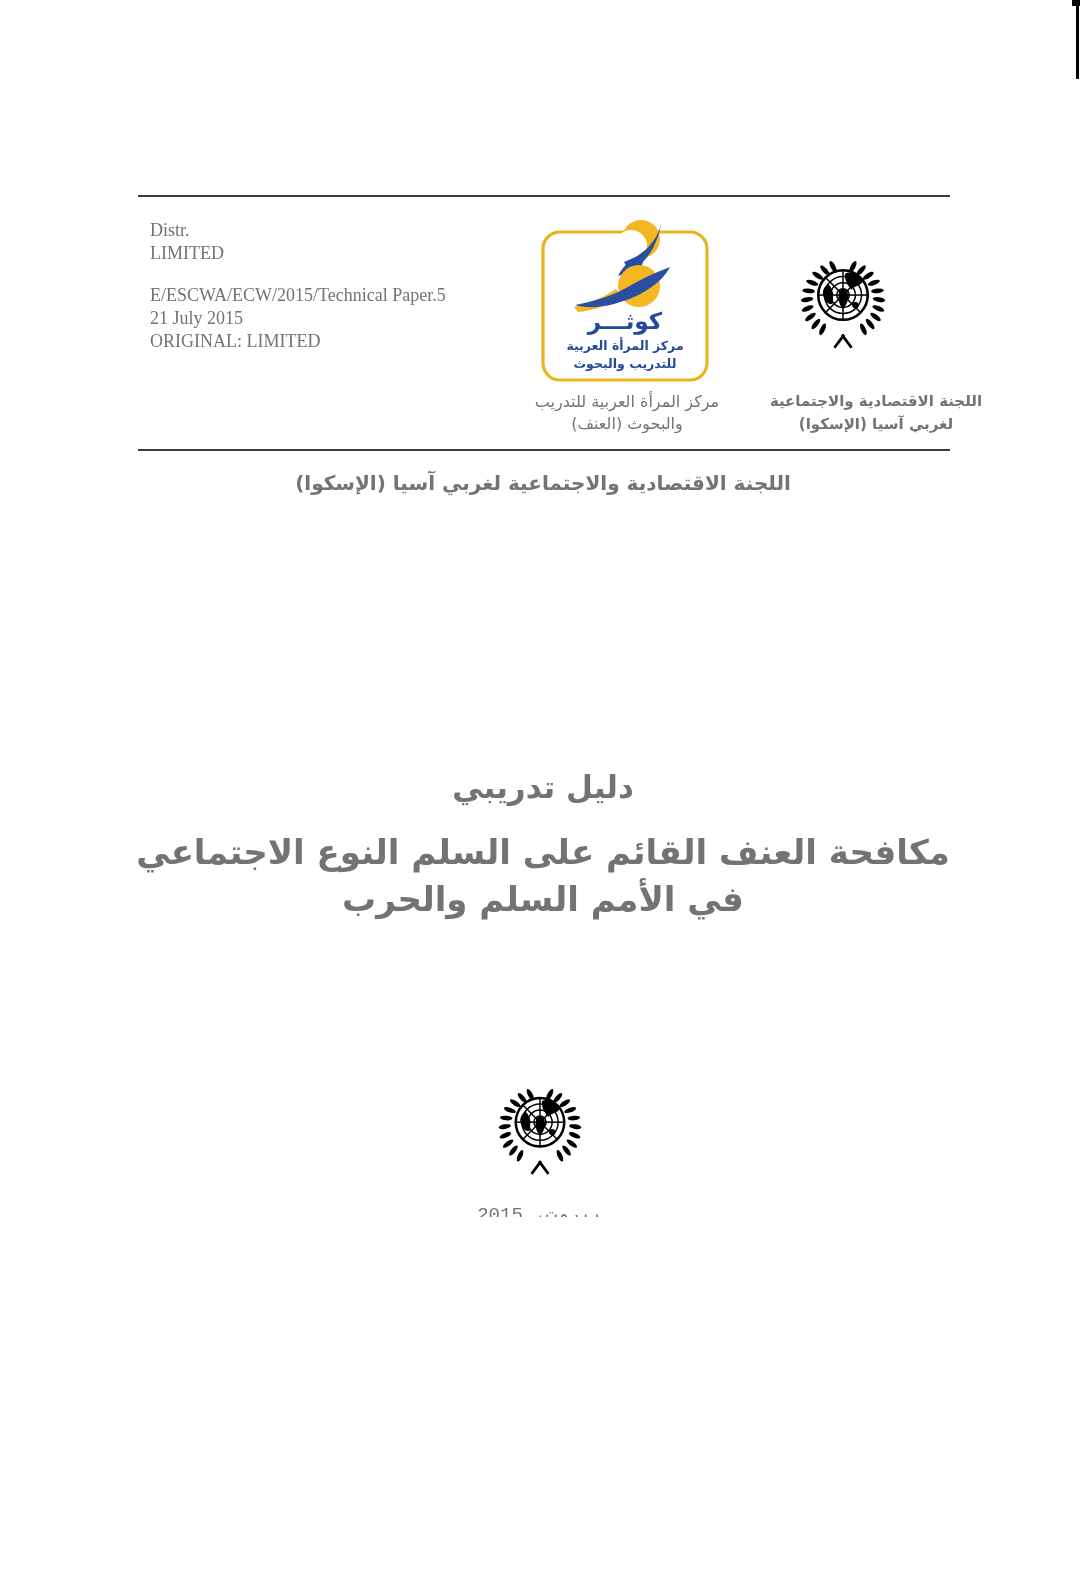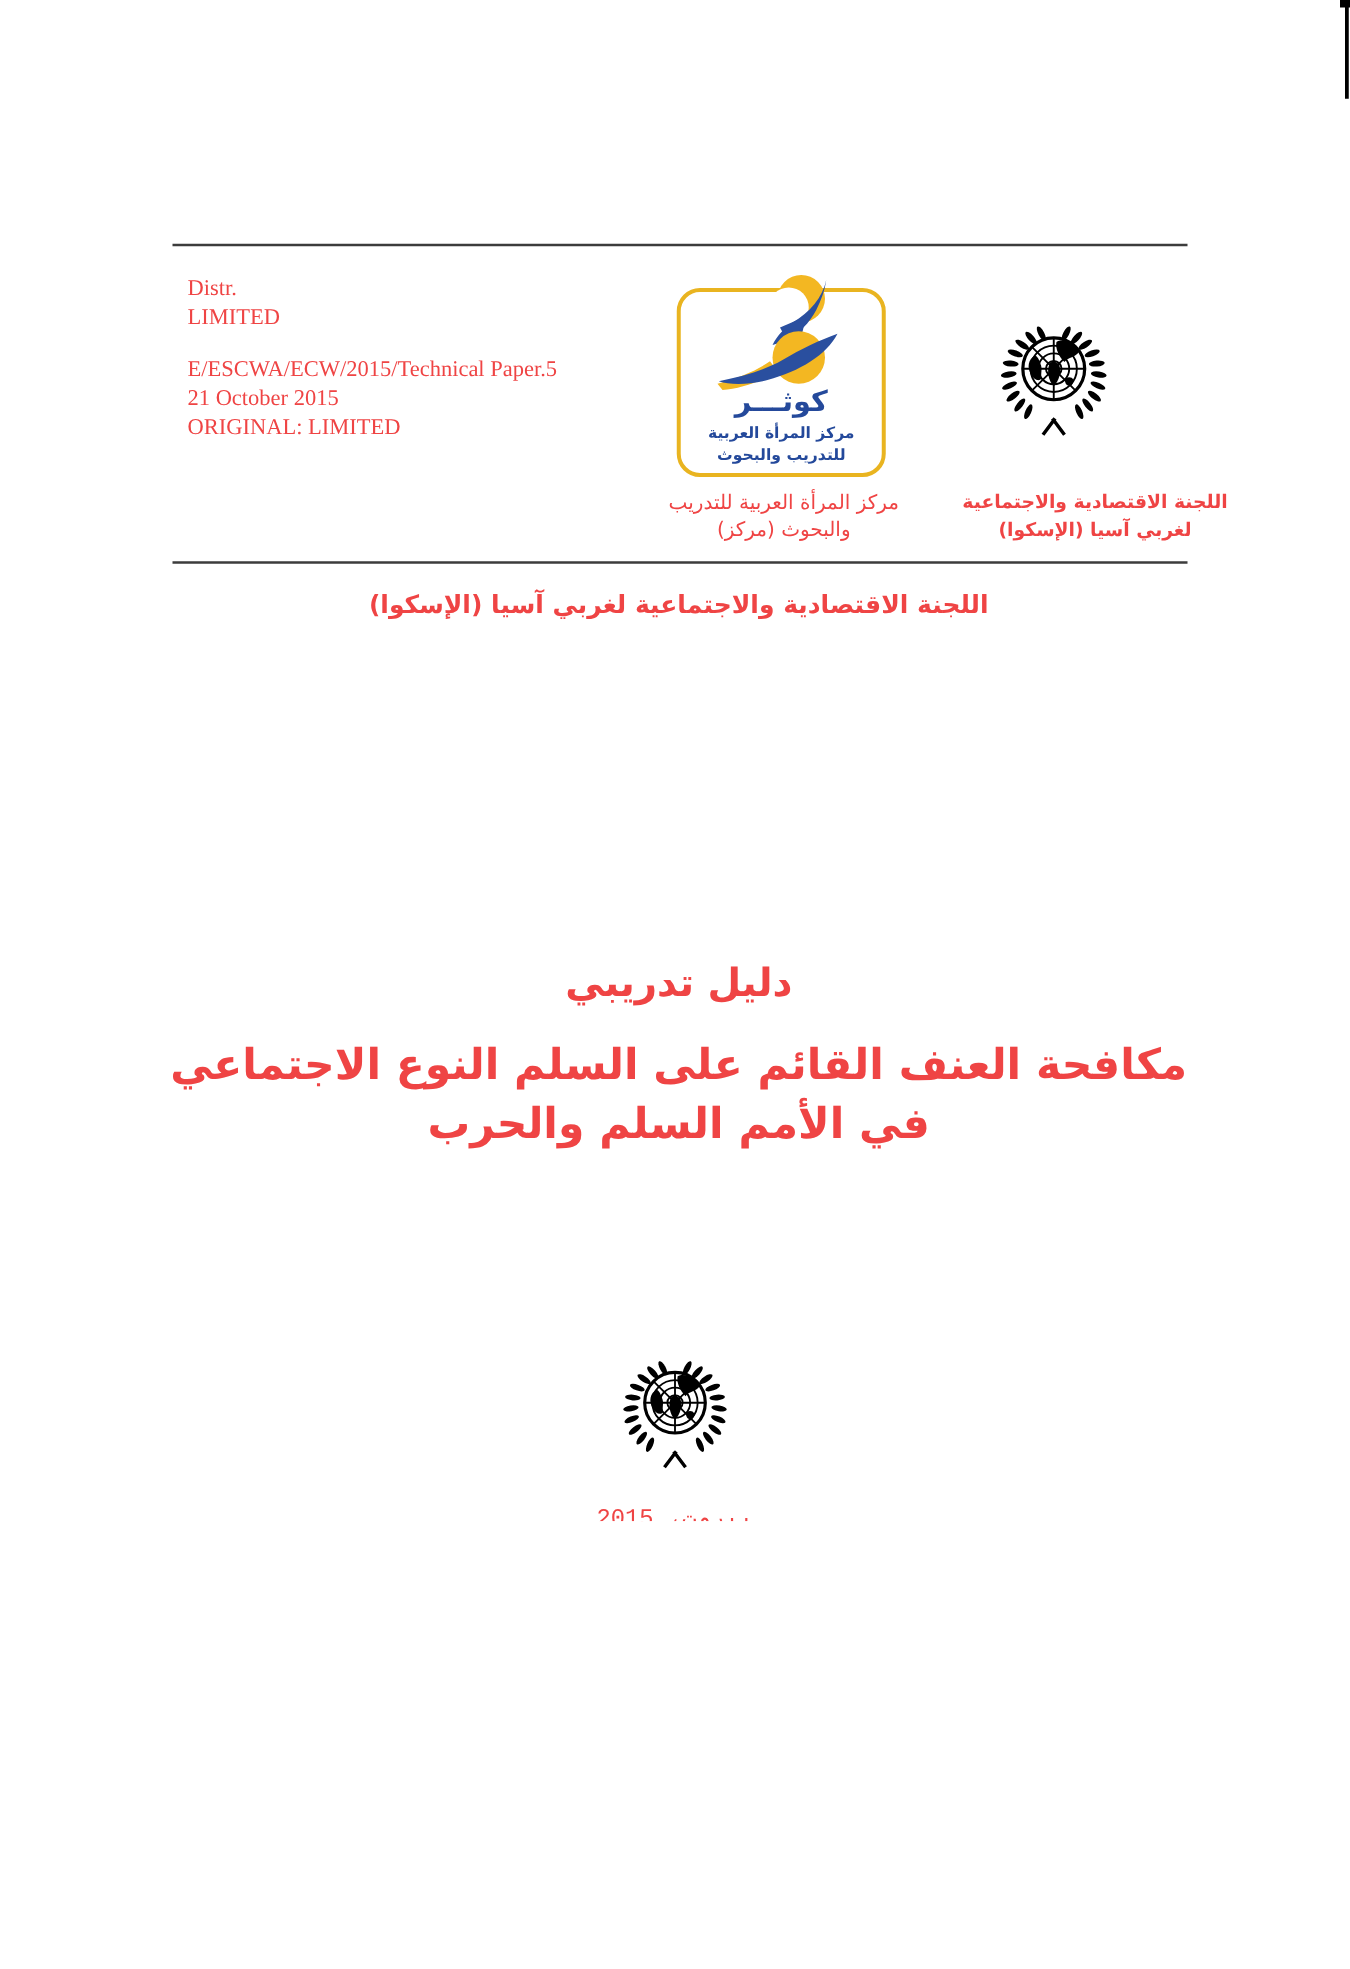--- a/index.html
+++ b/index.html
@@ -1,17 +1,17 @@
 <!DOCTYPE html>
 <html lang="ar"><head>
 <meta charset="utf-8">
 <style>
   html,body{margin:0;padding:0;background:#fff;}
   .page{position:relative;width:1080px;height:1217px;background:#fff;overflow:hidden;
-        font-family:"Liberation Serif", serif;color:#ef4444;}
+        font-family:"Liberation Serif", serif;color:#737373;}
   .ar{font-family:"DejaVu Sans", sans-serif;}
   .rule{position:absolute;left:138px;width:812px;height:2px;background:#3c3c3c;}
   .rule-top{top:195px;}
   .rule-mid{top:449px;}
   .corner-line{position:absolute;left:1076px;top:0;width:3px;height:79px;background:#000;}
   .corner-nub{position:absolute;left:1072px;top:0;width:10px;height:6px;background:#000;}
   .corner-mark-bottom{position:absolute;left:1071px;top:1478px;width:6px;height:9px;
         background:#c9c9c9;border-radius:2px;transform:rotate(18deg);}
   .id-block{position:absolute;left:150px;top:219px;font-size:18px;line-height:23px;}
   .id-block .grp2{margin-top:19px;}
@@ -44,42 +44,42 @@
   <div class="corner-nub"></div>
   <div class="rule rule-top"></div>
 
   <div class="id-block">
     <div class="grp1">
       <div>Distr.</div>
       <div>LIMITED</div>
     </div>
     <div class="grp2">
       <div>E/ESCWA/ECW/2015/Technical Paper.5</div>
-      <div>21 October 2015</div>
+      <div>21 July 2015</div>
       <div>ORIGINAL: LIMITED</div>
     </div>
   </div>
 
   <svg class="kawthar-svg" viewBox="0 0 170 172">
     <rect x="3" y="20" width="164" height="148" rx="17" fill="#fff" stroke="#E9B420" stroke-width="3.2"></rect>
     <circle class="gold" cx="101" cy="27" r="19"></circle>
     <circle class="white" cx="91" cy="34" r="16"></circle>
     <path class="blue" d="M121,12 C118,26 108,38 94,46 C88,50 82,56 78,64 L88,61 C99,55 108,46 113,36 C117,28 120,20 121,12 Z"></path>
     <path class="blue" d="M84,50 L105,41 L97,74 Z"></path>
     <circle class="gold" cx="99" cy="74" r="21"></circle>
     <path class="gold" d="M34,95 C52,90 66,84 76,77 L82,85 C70,93 52,99 38,100 Z"></path>
     <path class="blue" d="M130,55 C121,72 100,85 74,92 C59,96 44,96 35,93 C55,89 72,84 86,76 C101,67 116,60 130,55 Z"></path>
     <text x="85" y="117" text-anchor="middle" direction="rtl" font-family="DejaVu Sans" font-size="23" font-weight="bold" fill="#24499B">كوثـــر</text>
     <text x="85" y="138" text-anchor="middle" direction="rtl" font-family="DejaVu Sans" font-size="12.5" font-weight="bold" fill="#24499B">مركز المرأة العربية</text>
     <text x="85" y="156" text-anchor="middle" direction="rtl" font-family="DejaVu Sans" font-size="12.5" font-weight="bold" fill="#24499B">للتدريب والبحوث</text>
   </svg>
 
   <div class="kawthar-caption ar" dir="rtl">
     <div>مركز المرأة العربية للتدريب</div>
-    <div>والبحوث (مركز)</div>
+    <div>والبحوث (العنف)</div>
   </div>
 
   <svg class="escwa-emblem un-emblem" viewBox="0 0 100 92">
       <circle cx="50" cy="40" r="23" fill="none" stroke="#000" stroke-width="2.4"></circle>
       <circle cx="50" cy="40" r="17.2" fill="none" stroke="#000" stroke-width="1.4"></circle>
       <circle cx="50" cy="40" r="11.5" fill="none" stroke="#000" stroke-width="1.4"></circle>
       <circle cx="50" cy="40" r="5.8" fill="none" stroke="#000" stroke-width="1.4"></circle>
       <line x1="50" y1="40" x2="50" y2="17" stroke="#000" stroke-width="1.4"></line>
       <line x1="50" y1="40" x2="66.2634559672906" y2="23.736544032709407" stroke="#000" stroke-width="1.4"></line>
       <line x1="50" y1="40" x2="73" y2="40" stroke="#000" stroke-width="1.4"></line>

